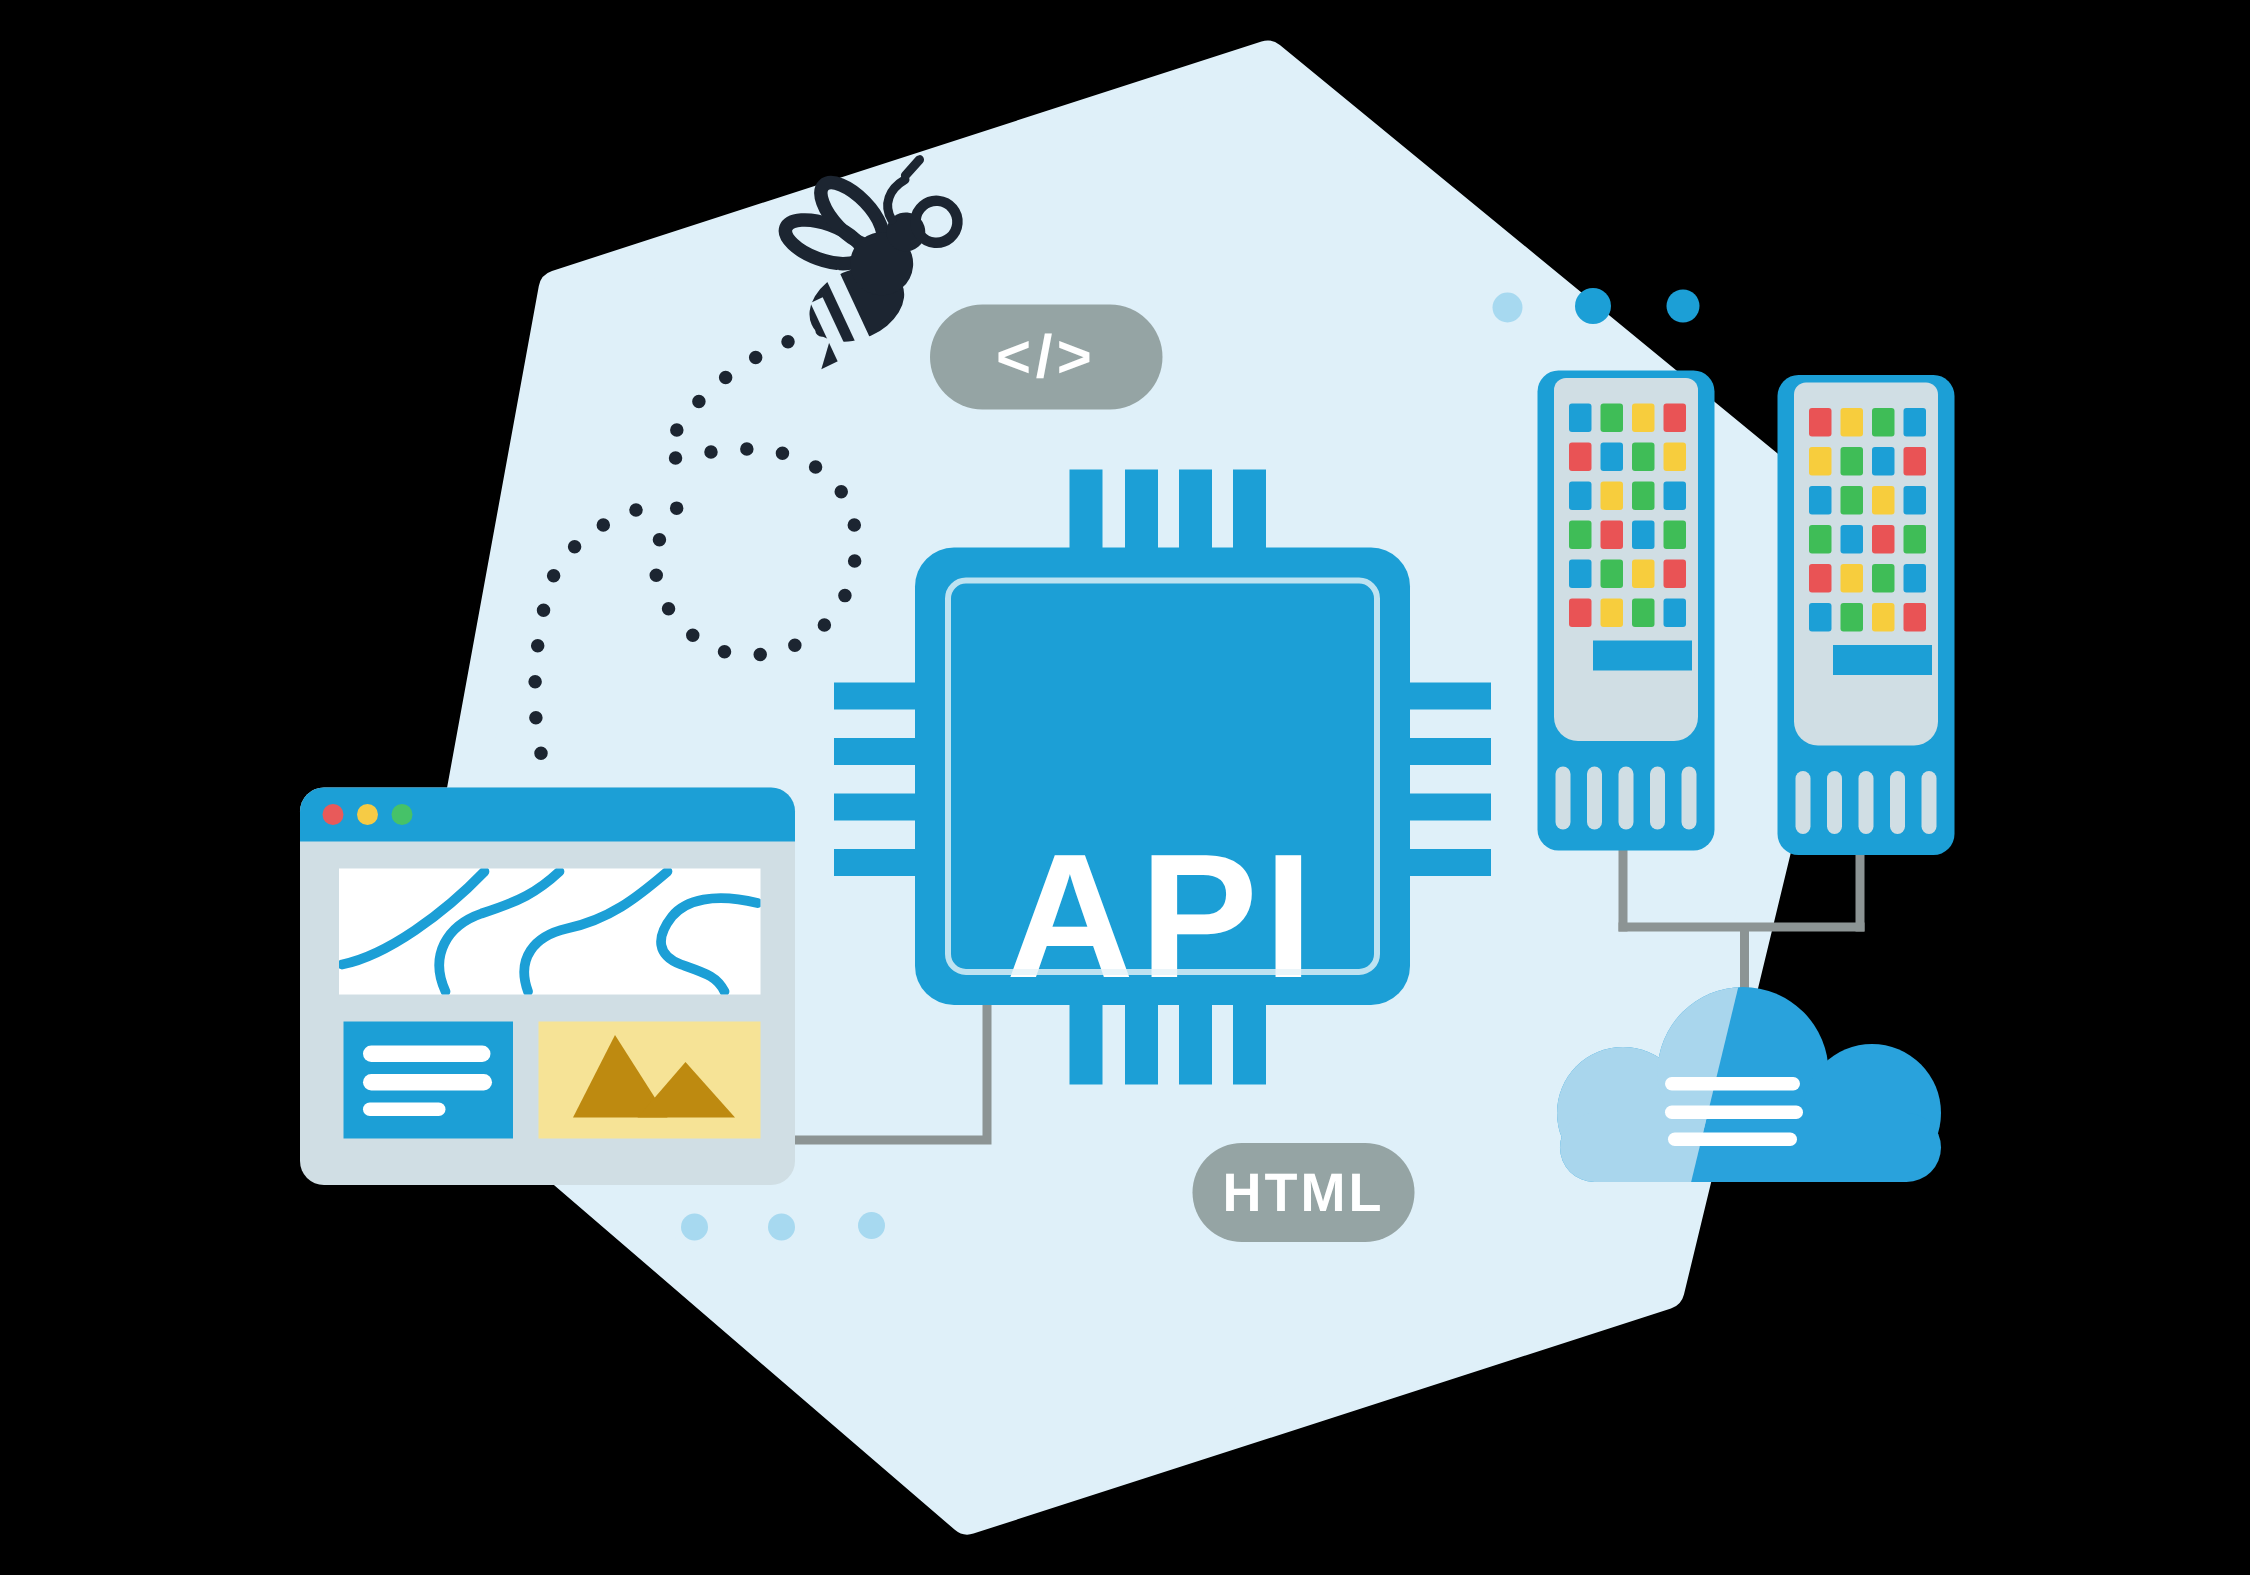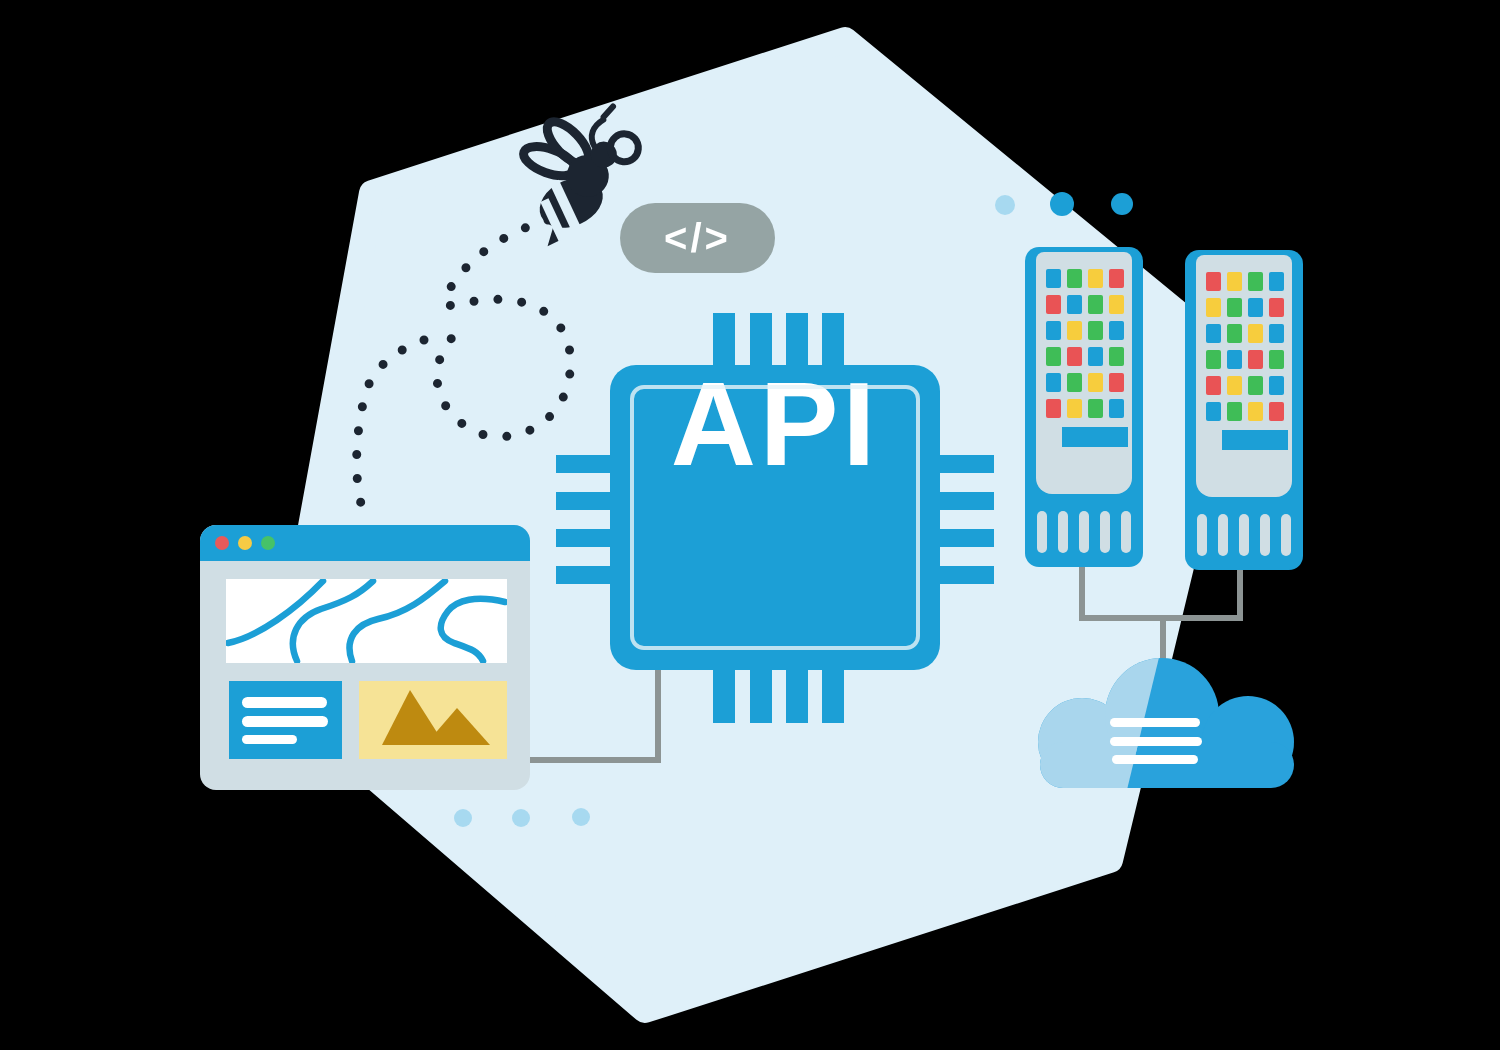--- a/index.html
+++ b/index.html
@@ -34,21 +34,21 @@
   .tb-2{top:35px;width:86px;}
   .tb-3{top:54px;width:55px;height:9px;}
   .image-box{position:absolute;left:159px;top:156px;width:148px;height:78px;background:var(--image-box-yellow);}
   .mountain{fill:var(--mountain-gold);}
 
   
   .chip-pin{position:absolute;background:var(--brand-blue);}
   .pin-v{width:22px;height:56px;}
   .pin-h{width:58px;height:18px;}
   .chip-body{position:absolute;left:610px;top:365px;width:330px;height:305px;background:var(--brand-blue);
-             border-radius:26px;display:flex;align-items:flex-start;justify-content:center;}
+             border-radius:26px;display:flex;align-items:flex-end;justify-content:center;}
   .chip-inner{position:absolute;inset:20px;border:4px solid rgba(230,243,248,.8);border-radius:14px;}
   .chip-label{color:#fff;font-size:118px;font-weight:bold;letter-spacing:4px;line-height:1;}
 
   
   .server{position:absolute;width:118px;height:320px;background:var(--brand-blue);border-radius:14px;}
   .server-left{left:1025px;top:247px;}
   .server-right{left:1185px;top:250px;}
   .server-panel{position:absolute;left:11px;right:11px;top:5px;height:242px;background:var(--panel-gray);
                 border-radius:8px 8px 16px 16px;}
   .led-grid{position:absolute;left:10px;top:17px;display:grid;grid-template-columns:repeat(4,15px);
@@ -262,14 +262,17 @@
     <g>
       <rect class="cloud-line" x="1110" y="718" width="90" height="9" rx="4.5"></rect>
       <rect class="cloud-line" x="1110" y="737" width="92" height="9" rx="4.5"></rect>
       <rect class="cloud-line" x="1112" y="755" width="86" height="9" rx="4.5"></rect>
     </g>
   </svg>
 
   <div class="badge badge-code">
     <span>&lt;/&gt;</span>
   </div>
+  <div class="badge badge-html">
+    <span>HTML</span>
+  </div>
 
 </div>
 
 </body></html>

